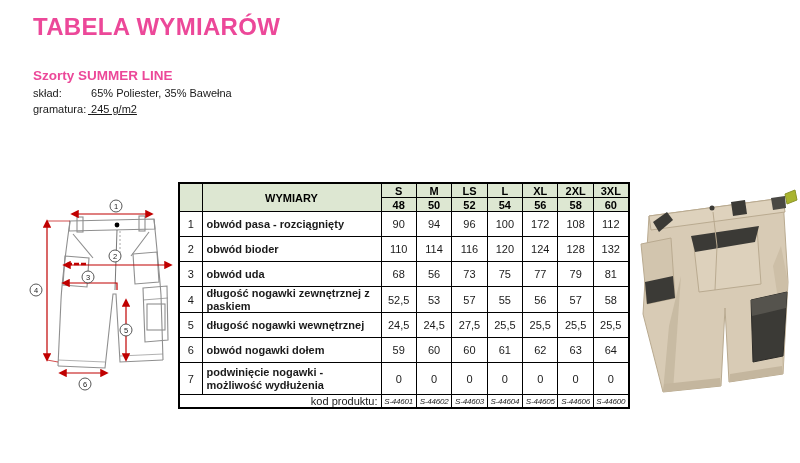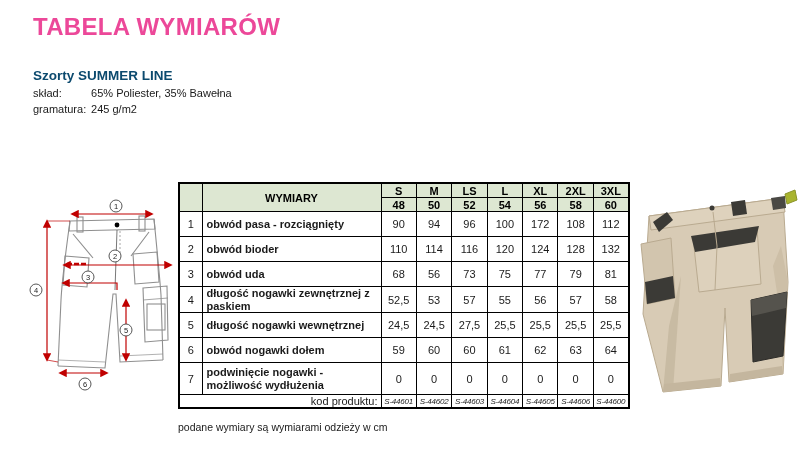--- a/index.html
+++ b/index.html
@@ -7,26 +7,26 @@
     width:800px;height:463px;position:relative;overflow:hidden;
     background:#ffffff;color:#1a1a1a;
     font-family:"Liberation Sans", sans-serif;
   }
   .page-title{
     position:absolute;left:33px;top:13px;
     font-size:24px;font-weight:bold;letter-spacing:.3px;color:#ec4899;
   }
   .product-name{
     position:absolute;left:33px;top:68px;
-    font-size:13.5px;font-weight:bold;color:#0c4a6e;
+    font-size:13.5px;font-weight:bold;color:#ec4899;
   }
   .spec-line{position:absolute;left:33px;font-size:11px;color:#1a1a1a;}
   .spec-line .spec-label{display:inline-block;width:55px;}
   .spec-sklad{top:87px;}
-  .spec-gramatura{top:103px;}
+  .spec-gramatura{top:103px;text-decoration:underline;}
 
   
   table.size-table{
     position:absolute;left:178px;top:182px;width:450px;
     border-collapse:collapse;table-layout:fixed;
     border:2px solid #000;
     padding-left:40px;
   }
   .size-table td{
     border:1px solid #000;
@@ -246,21 +246,20 @@
         <td class="code">S-44603</td>
         <td class="code">S-44604</td>
         <td class="code">S-44605</td>
         <td class="code">S-44606</td>
         <td class="code">S-44600</td>
       </tr>
   </tbody>
 </table>
 
 <div class="notes">
-  <div>podane wymiary są wymiarami odzieży w cm</div>
 </div>
 
 <svg class="photo" width="167" height="218" viewBox="0 0 167 218">
   <g stroke="#b9aa90" stroke-width="1">
 
     <path d="M16,30 L150,12 L155,96 L150,188 L96,196 L92,122 L88,200 L30,206 L10,128 Z" fill="#d8cbb5"></path>
 
     <path d="M30,206 L36,140 L48,90 L40,205" fill="#c8bba3" stroke="none"></path>
     <path d="M150,188 L146,120 L140,80 L148,60 L155,96 Z" fill="#cdbfa7" stroke="none"></path>
 

